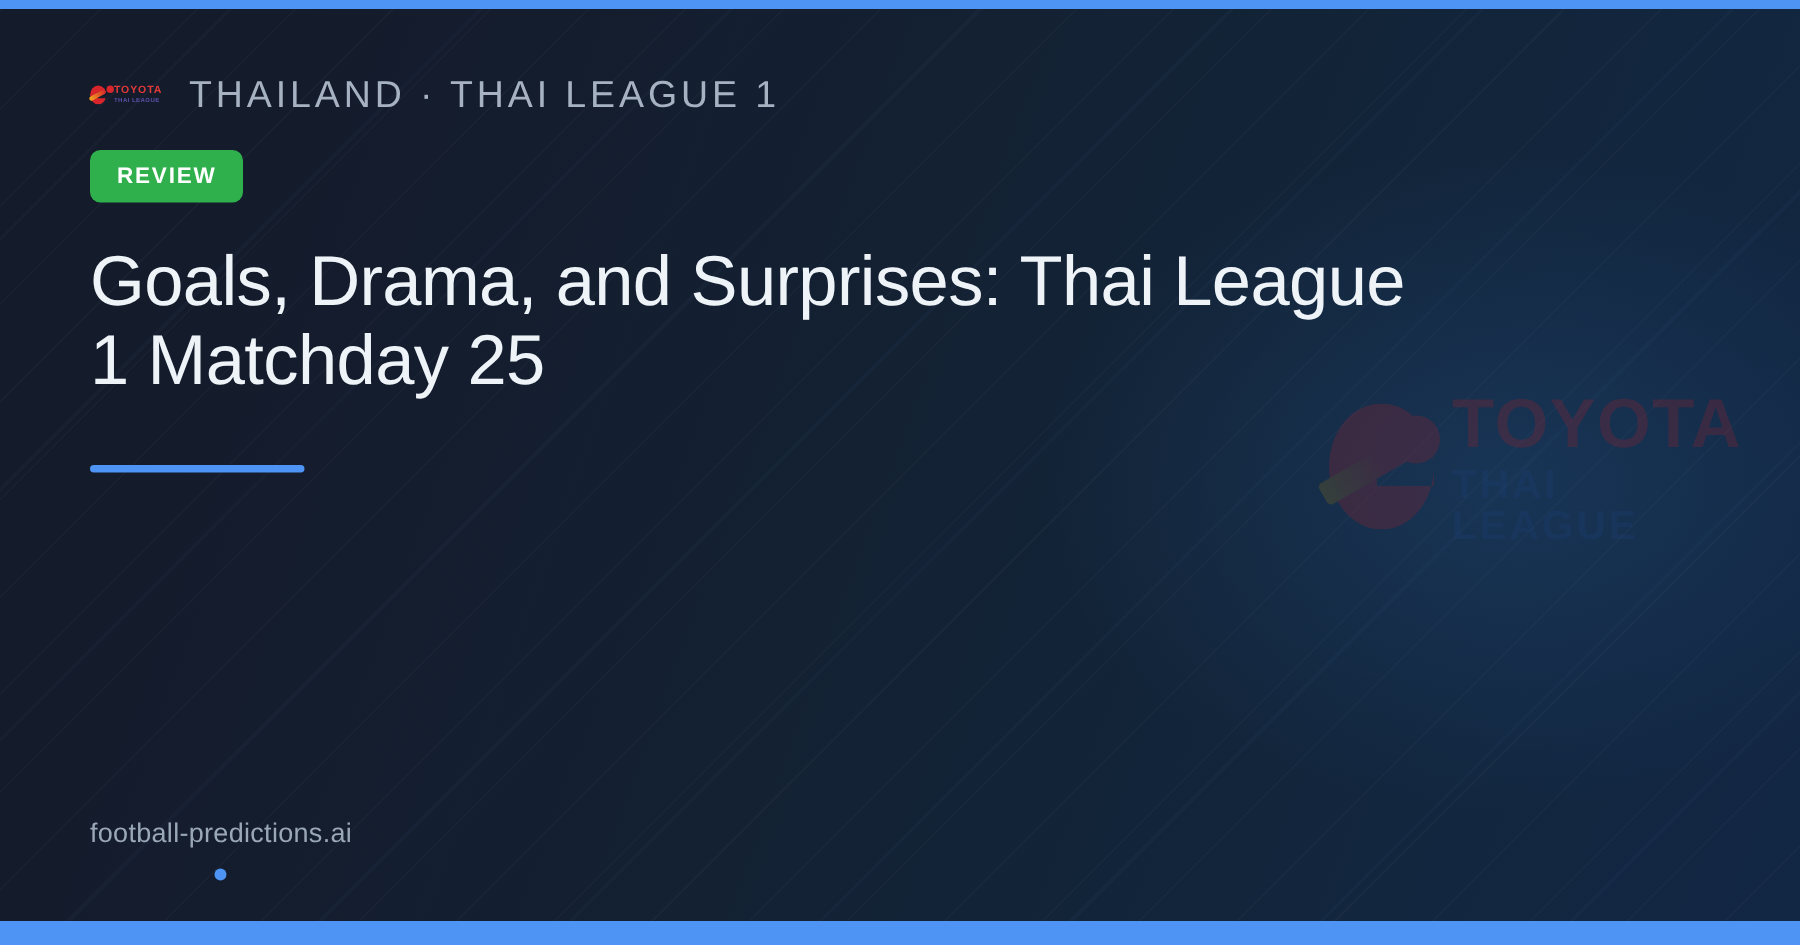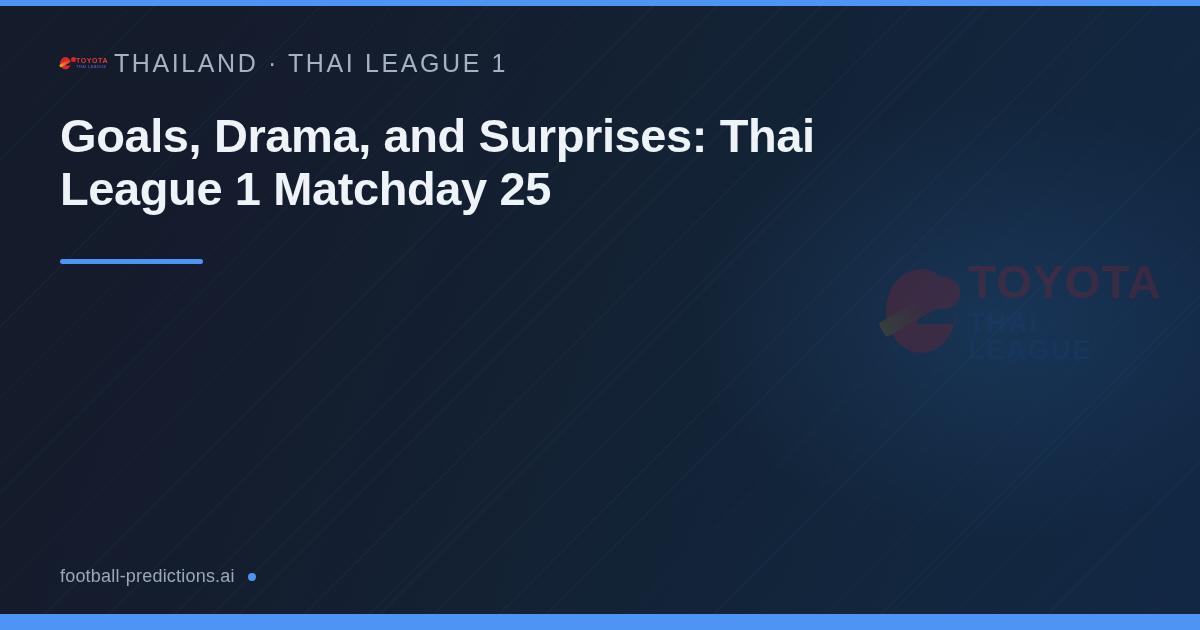--- a/index.html
+++ b/index.html
@@ -72,21 +72,21 @@
     position:absolute;
     inset:0;
     z-index:4;
     padding:42px 60px 0 60px;
   }
 
   
   .league-row{
     display:flex;
     align-items:center;
-    gap:12px;
+    gap:24px;
     height:42px;
   }
   .league-logo{
     width:42px; height:22px;
     flex:0 0 auto;
     position:relative;
     display:flex;
     align-items:center;
     gap:3px;
   }
@@ -159,21 +159,21 @@
     border-radius:7px;
     line-height:1;
   }
 
   
   .title{
     margin-top:26px;
     max-width:880px;
     color:#eef3f8;
     font-size:47px;
-    font-weight:bold;
+    font-weight:normal;
     line-height:1.12;
     letter-spacing:-0.4px;
   }
 
   
   .divider{
     margin-top:44px;
     width:143px;
     height:5px;
     border-radius:3px;
@@ -182,20 +182,21 @@
 
   
   .footer{
     position:absolute;
     left:60px;
     bottom:43px;
     display:flex;
     align-items:center;
     gap:13px;
     z-index:5;
+    flex-direction:column;
   }
   .footer .site{
     font-size:18px;
     color:#9aa7b7;
     letter-spacing:.2px;
   }
   .footer .sep{
     width:8px; height:8px;
     border-radius:50%;
     background:#4d94f5;
@@ -303,20 +304,21 @@
         </div>
         <div class="lw">
           <div class="toyota-txt">TOYOTA</div>
           <div class="tl-txt">THAI LEAGUE</div>
         </div>
       </div>
       <div class="league-name">THAILAND  ·  THAI LEAGUE 1</div>
     </div>
 
     
+    <div class="badge">REVIEW</div>
 
     
     <h1 class="title">Goals, Drama, and Surprises: Thai League 1 Matchday 25</h1>
 
     
     <div class="divider"></div>
 
   </div>
 
   <div class="footer">

